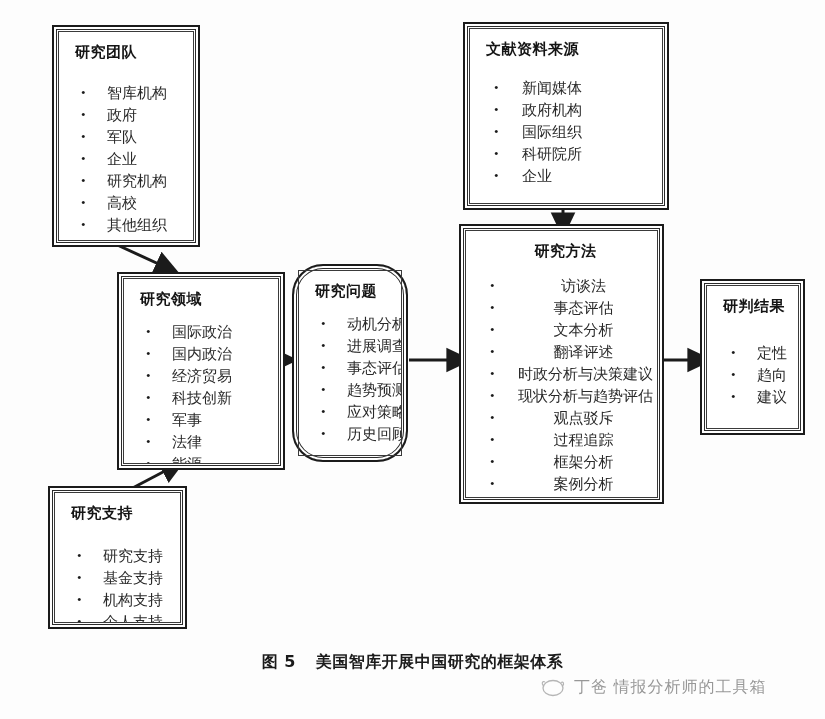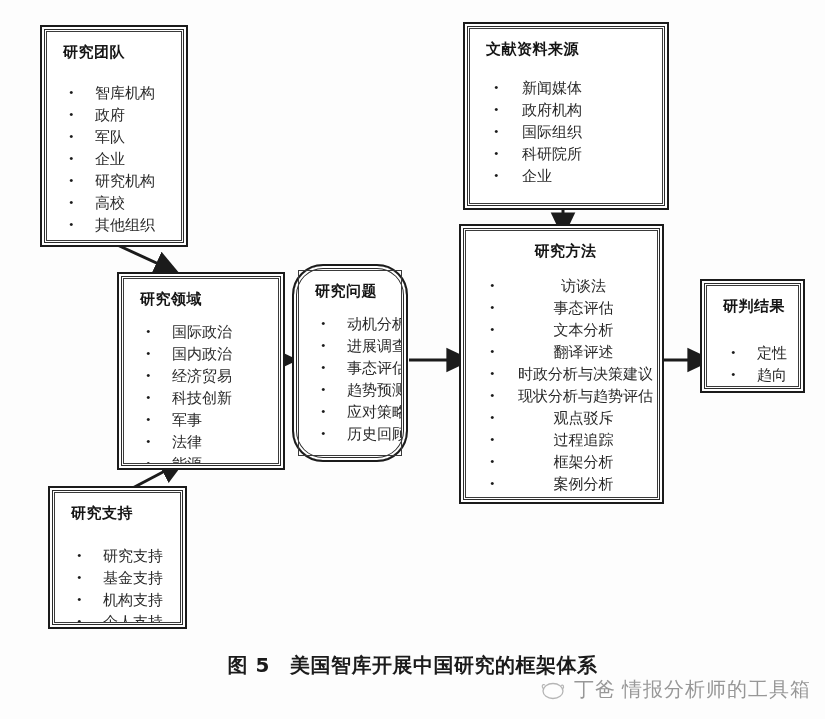--- a/index.html
+++ b/index.html
@@ -62,26 +62,26 @@
   .box-list li .bullet {
     position: absolute;
     left: 12px;
     top: 0;
     line-height: 22px;
     font-size: 13px;
     color: #1a1a1a;
   }
 
   
-  #box-research-team      { left: 40px;  top: 25px;  width: 148px; height: 222px; }
+  #box-research-team      { left: 52px;  top: 25px;  width: 148px; height: 222px; }
   #box-literature-sources { left: 463px; top: 22px;  width: 206px; height: 188px; padding-left: 37px; }
   #box-research-domain    { left: 117px; top: 272px; width: 168px; height: 198px; }
   #box-research-question  { left: 292px; top: 264px; width: 116px; height: 198px; border-radius: 31px; }
   #box-research-method    { left: 459px; top: 224px; width: 205px; height: 280px; text-align: center; }
-  #box-judgement-result   { left: 700px; top: 279px; width: 105px; height: 114px; }
+  #box-judgement-result   { left: 700px; top: 279px; width: 105px; height: 156px; }
   #box-research-support   { left: 48px;  top: 486px; width: 139px; height: 143px; }
 
   #box-research-method .box-list li,
   #box-literature-sources .box-list li { padding-left: 42px; }
   #box-research-method .box-list li .bullet,
   #box-literature-sources .box-list li .bullet { left: 14px; }
   #box-judgement-result .box-list li { padding-left: 40px; }
   #box-judgement-result .box-list li .bullet { left: 14px; }
   #box-research-support .box-list { margin-top: 22px; }
   #box-literature-sources .box-list { margin-top: 18px; }
@@ -101,21 +101,21 @@
 
   
   #caption {
     position: absolute;
     left: 0;
     top: 652px;
     width: 825px;
     text-align: center;
     font-family: "DejaVu Sans", "Liberation Sans", sans-serif;
     font-weight: bold;
-    font-size: 20px;
+    font-size: 16px;
     letter-spacing: 0.5px;
     color: #1b1b1b;
     z-index: 4;
   }
   #caption .cap-num { margin-right: 20px; }
 
   
   #watermark {
     position: absolute;
     left: 540px;
@@ -125,22 +125,22 @@
     gap: 8px;
     z-index: 4;
     opacity: 0.62;
   }
   #watermark .wm-logo {
     width: 26px;
     height: 22px;
     position: relative;
   }
   #watermark .wm-text {
-    font-family: Liberation Serif, serif;
-    font-size: 20px;
+    font-family: Liberation Sans, sans-serif;
+    font-size: 16px;
     color: #5a5a5a;
     letter-spacing: 1px;
     white-space: nowrap;
   }
 </style>
 </head>
 <body>
 
 <div id="page">
 

